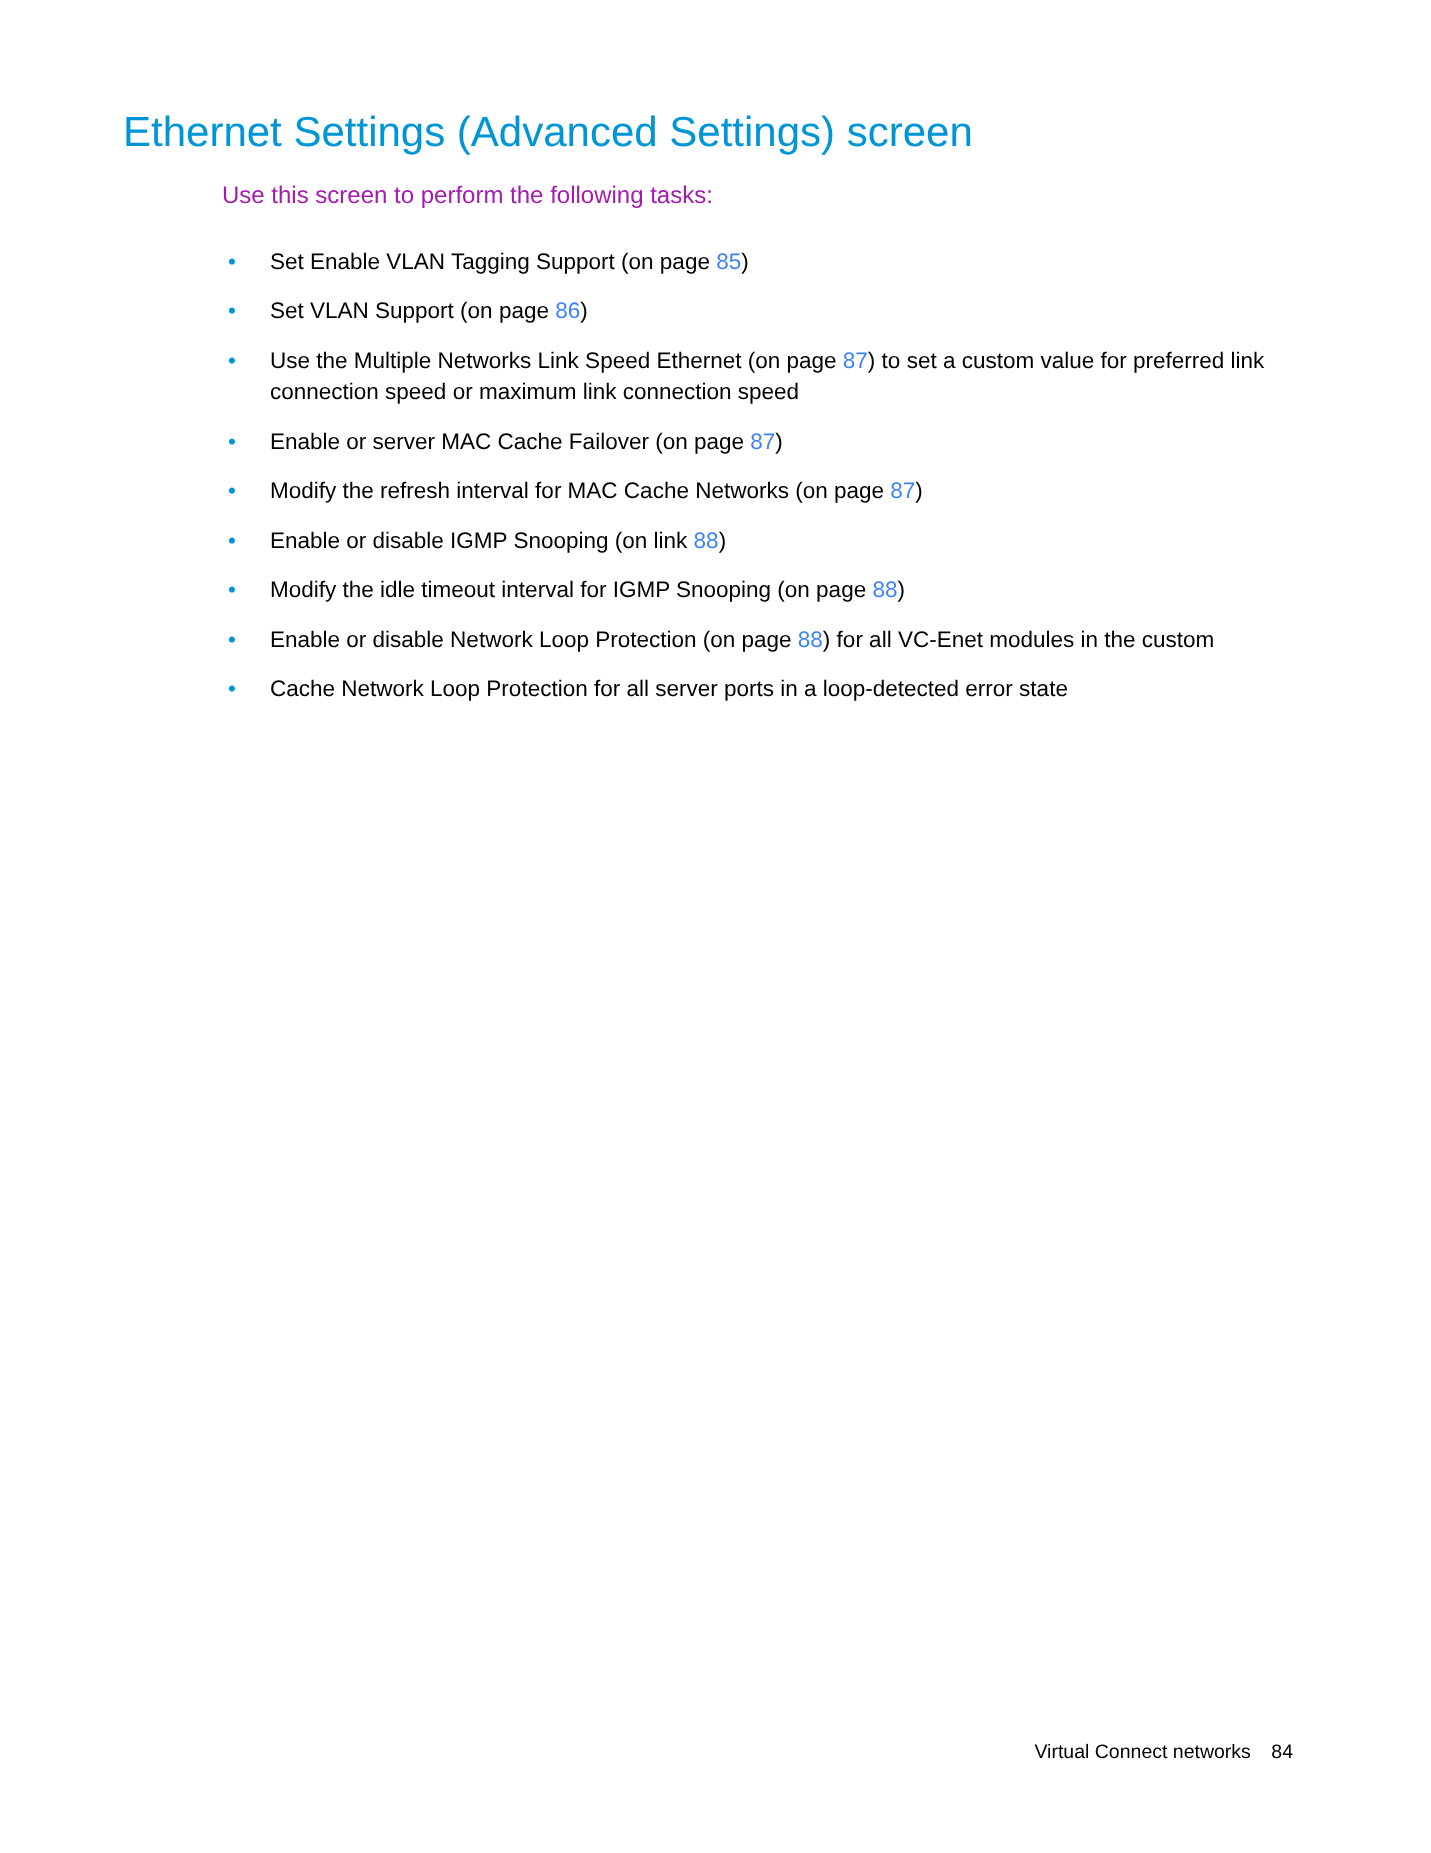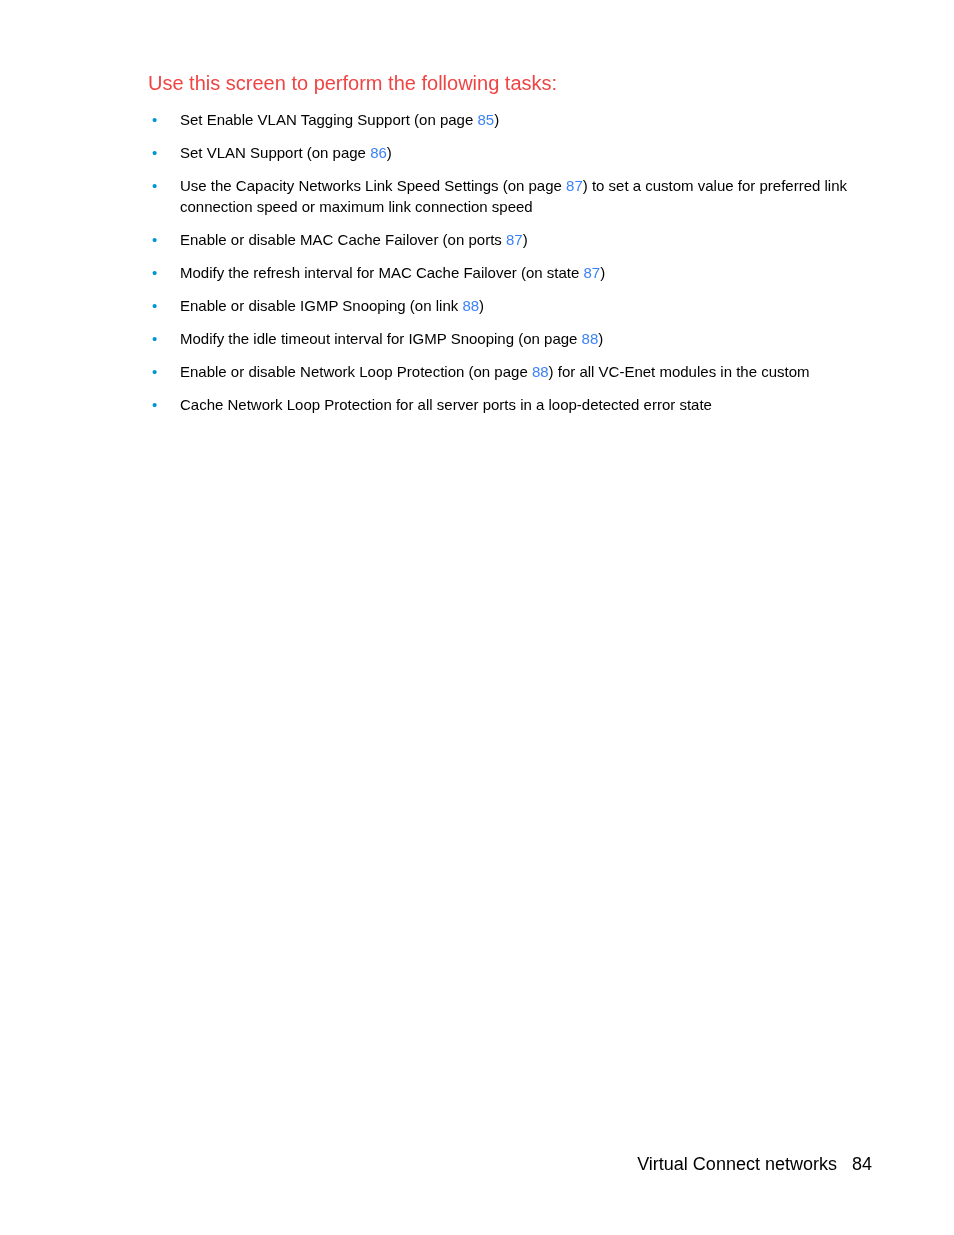--- a/index.html
+++ b/index.html
@@ -18,24 +18,24 @@
       padding: 72px 82px 0 82px;
     }
     .heading {
       color: #0096d6;
       font-size: 28px;
       font-weight: normal;
       margin-bottom: 18px;
       font-family: Arial, Helvetica, sans-serif;
     }
     .intro {
-      font-size: 20px;
-      color: #ef4444;
+      font-size: 16px;
+      color: #a21caf;
       margin-left: 66px;
-      margin-bottom: 14px;
+      margin-bottom: 24px;
     }
     .bullet-list {
       list-style: none;
       margin-left: 66px;
     }
     .bullet-item {
       display: flex;
       margin-bottom: 12px;
       font-size: 15px;
       color: #000;
@@ -52,53 +52,54 @@
     .bullet-text {
       flex: 1;
     }
     .page-link {
       color: #3b82f6;
       text-decoration: none;
     }
     .footer {
       position: absolute;
       bottom: 60px;
-      right: 82px;
-      font-size: 18px;
+      right: 92px;
+      font-size: 13px;
       color: #000;
     }
     .footer-section {
       margin-right: 10px;
     }
   </style>
 </head>
 <body>
 
 <div class="page">
+  <h1 class="heading">Ethernet Settings (Advanced Settings) screen</h1>
   <p class="intro">Use this screen to perform the following tasks:</p>
   <ul class="bullet-list" id="bullet-list">
       <li class="bullet-item">
         <span class="bullet">•</span>
         <span class="bullet-text"><span>Set Enable VLAN Tagging Support (on page </span><a class="page-link" href="#">85</a><span>)</span></span>
       </li>
       <li class="bullet-item">
         <span class="bullet">•</span>
         <span class="bullet-text"><span>Set VLAN Support (on page </span><a class="page-link" href="#">86</a><span>)</span></span>
       </li>
       <li class="bullet-item">
         <span class="bullet">•</span>
-        <span class="bullet-text"><span>Use the Capacity Networks Link Speed Settings (on page </span><a class="page-link" href="#">87</a><span>) to set a custom value for preferred link connection speed or maximum link connection speed</span></span>
+        <span class="bullet-text"><span>Use the Multiple Networks Link Speed Ethernet (on page </span><a class="page-link" href="#">87</a><span>) to set a custom value for preferred link connection speed or maximum link connection speed</span></span>
       </li>
       <li class="bullet-item">
         <span class="bullet">•</span>
-        <span class="bullet-text"><span>Enable or disable MAC Cache Failover (on ports </span><a class="page-link" href="#">87</a><span>)</span></span>
+        <span class="bullet-text"><span>Enable or server MAC Cache Failover (on page </span><a class="page-link" href="#">87</a><span>)</span></span>
       </li>
       <li class="bullet-item">
         <span class="bullet">•</span>
-        <span class="bullet-text"><span>Modify the refresh interval for MAC Cache Failover (on state </span><a class="page-link" href="#">87</a><span>)</span></span>
+        <span class="bullet-text"><span>Modify the refresh interval for MAC Cache Networks (on page </span><a class="page-link" href="#">87</a><span>)</span></span>
       </li>
       <li class="bullet-item">
         <span class="bullet">•</span>
         <span class="bullet-text"><span>Enable or disable IGMP Snooping (on link </span><a class="page-link" href="#">88</a><span>)</span></span>
       </li>
       <li class="bullet-item">
         <span class="bullet">•</span>
         <span class="bullet-text"><span>Modify the idle timeout interval for IGMP Snooping (on page </span><a class="page-link" href="#">88</a><span>)</span></span>
       </li>
       <li class="bullet-item">

